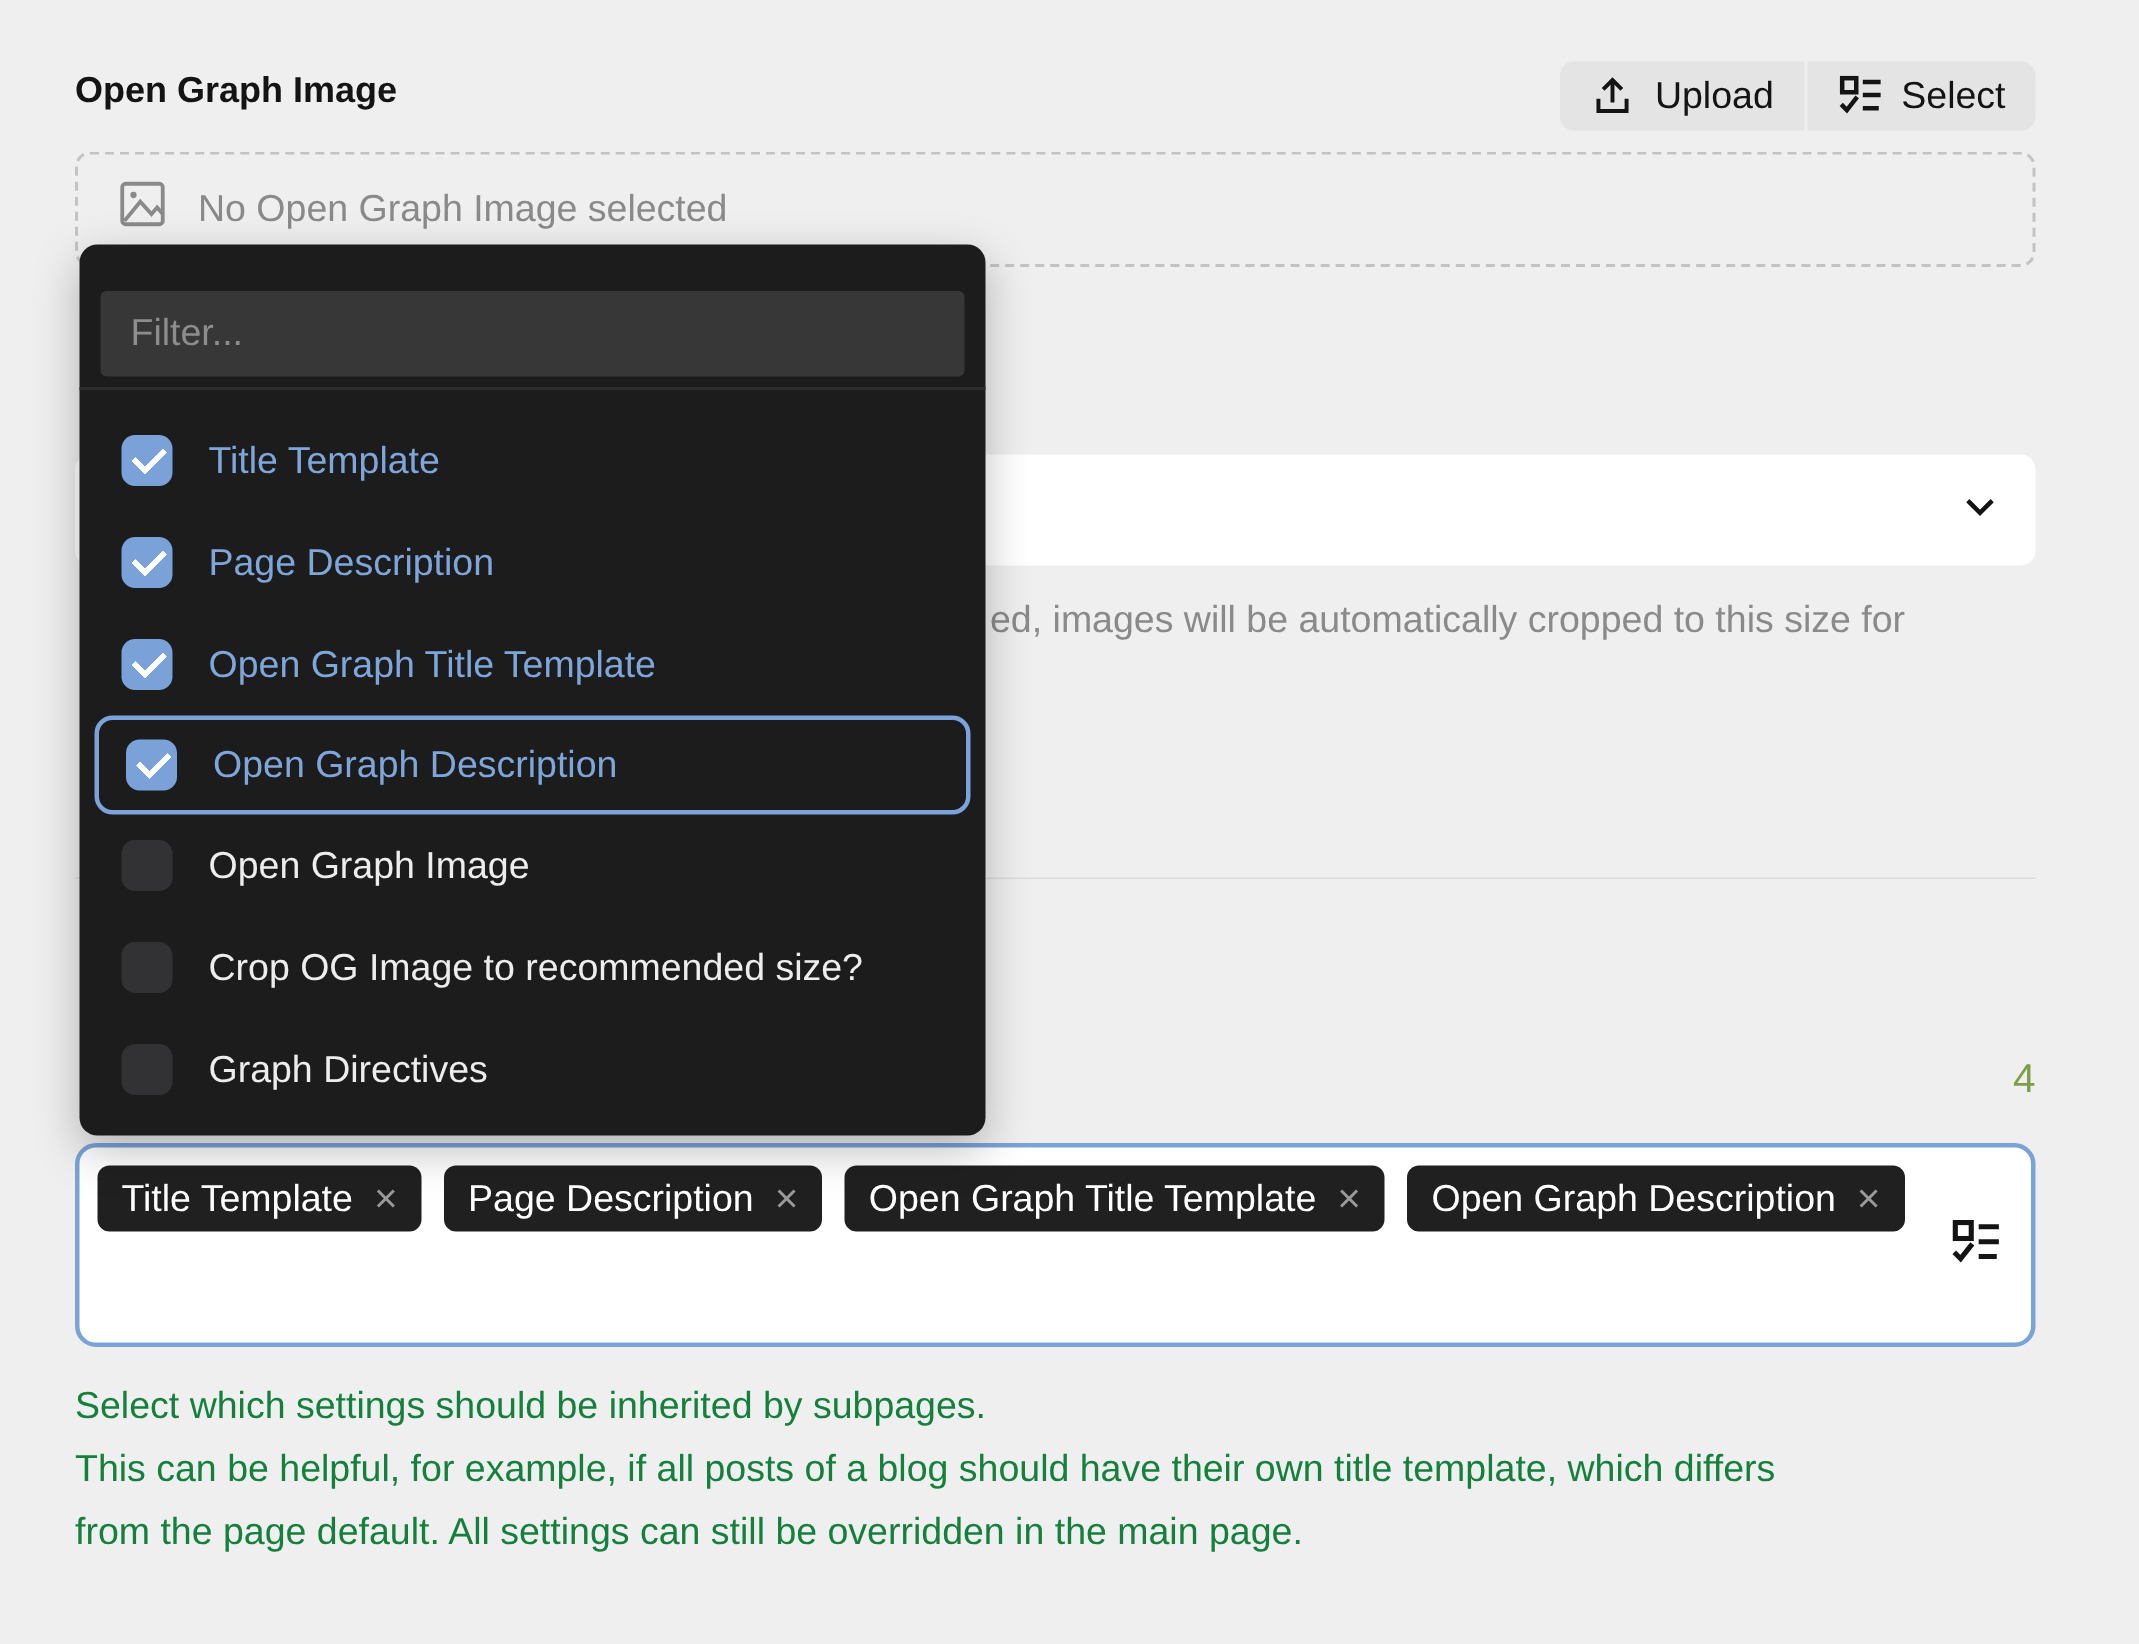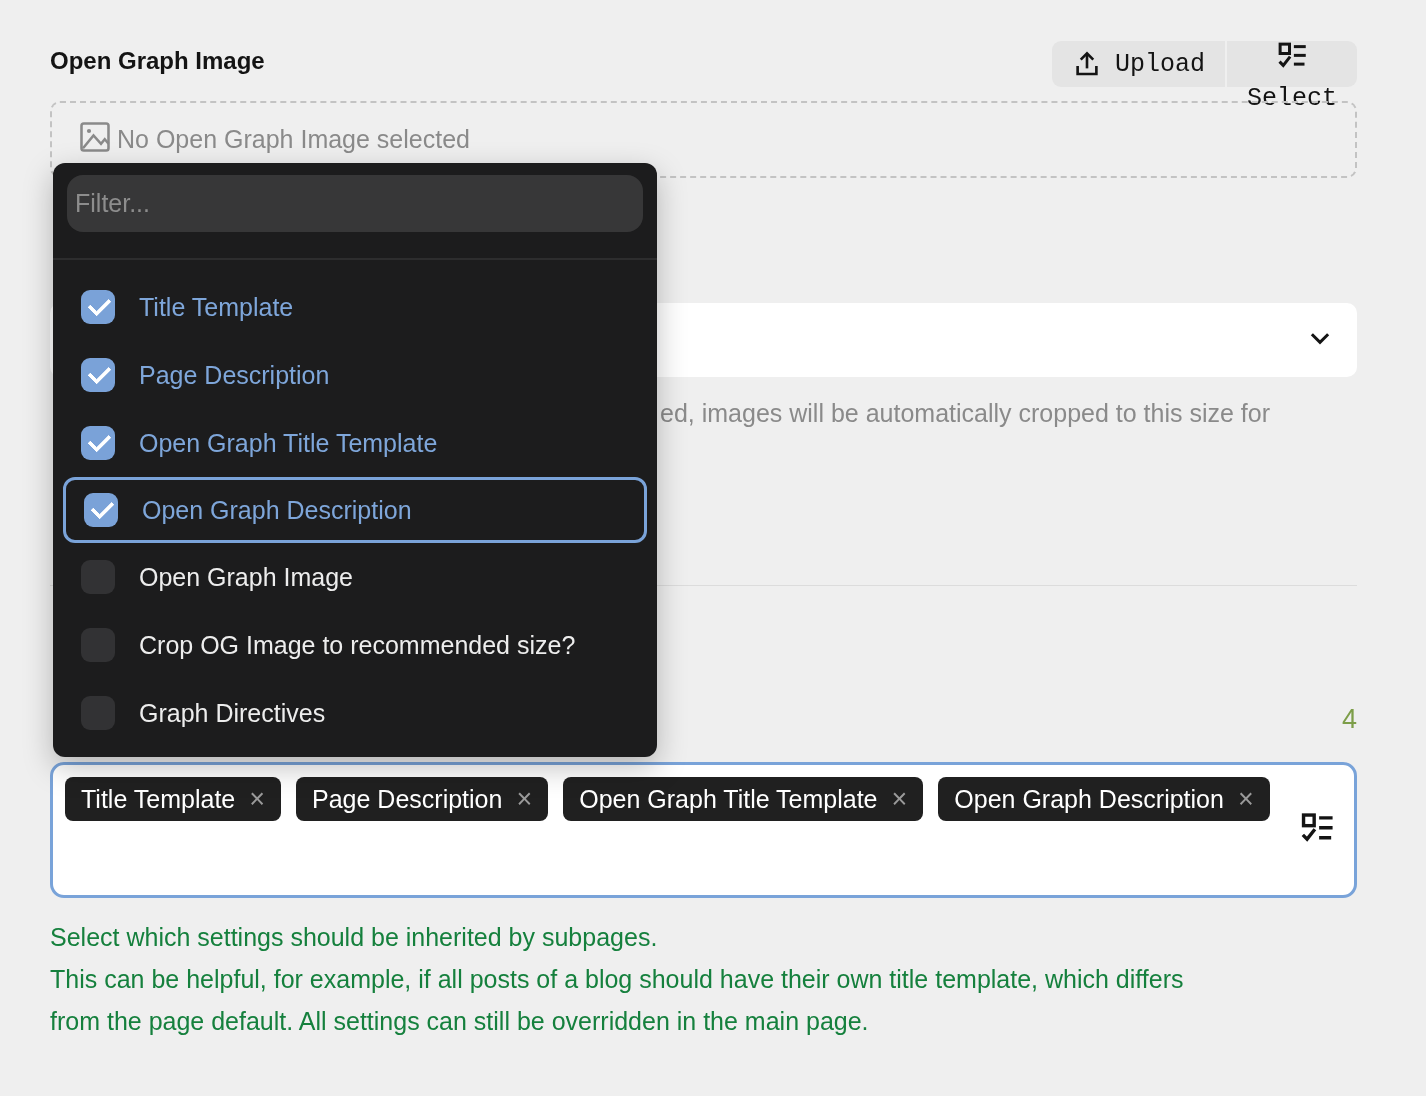--- a/index.html
+++ b/index.html
@@ -19,31 +19,31 @@
     font-size:24px; font-weight:600; color:#141414;
   }
   .btn-group {
     right:69px; top:41px;
     display:flex; gap:2px;
   }
   .btn {
     display:flex; align-items:center; gap:13px;
     background:#e4e4e4; border:none; cursor:pointer;
     height:46px; padding:0 20px;
-    font-family:Liberation Mono, monospace; font-size:25px; color:#141414;text-align:center;
+    font-family:Liberation Sans, sans-serif; font-size:25px; color:#141414;text-align:center;
   }
   .btn:first-child { border-radius:9px 0 0 9px; }
-  .btn:last-child  { border-radius:0 9px 9px 0;flex-direction:column; }
+  .btn:last-child  { border-radius:0 9px 9px 0; }
   .btn svg { display:block; }
 
   
   .dropzone {
     left:50px; top:101px; width:1307px; height:77px;
     border:2px dashed #c3c3c3; border-radius:10px;
-    display:flex; align-items:center; gap:4px;
+    display:flex; align-items:center; gap:19px;
     padding-left:25px;
     color:#8a8a8a; font-size:25px;
     cursor:pointer;
   }
 
   
   .select-box {
     left:50px; top:303px; width:1307px; height:74px;
     background:#ffffff; border-radius:10px;
     z-index:1; cursor:pointer;
@@ -97,23 +97,23 @@
   }
 
   
   .panel {
     left:53px; top:163px; width:604px; height:594px;
     background:#1c1c1d; border-radius:12px;
     box-shadow:0 10px 30px rgba(0,0,0,.25);
     z-index:10;
   }
   .filter {
-    position:absolute; left:14px; top:12px; width:576px; height:57px;
-    background:#373738; border:none; border-radius:16px;
-    padding:0 8px; font-family:inherit; font-size:25px; color:#ededed;
+    position:absolute; left:14px; top:31px; width:576px; height:57px;
+    background:#373738; border:none; border-radius:4px;
+    padding:0 20px; font-family:inherit; font-size:25px; color:#ededed;
     outline:none;
   }
   .filter::placeholder { color:#8d8d8d; }
   .panel-hr {
     position:absolute; left:0; top:95px; width:100%; height:2px;
     background:#2d2d2e;
   }
   .options { position:absolute; left:0; top:110px; width:100%; }
   .option {
     height:68px; display:flex; align-items:center; gap:24px;

